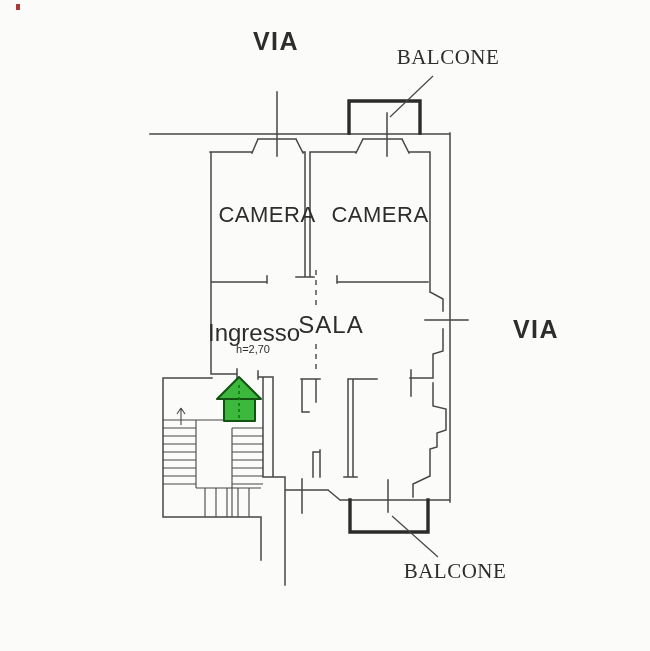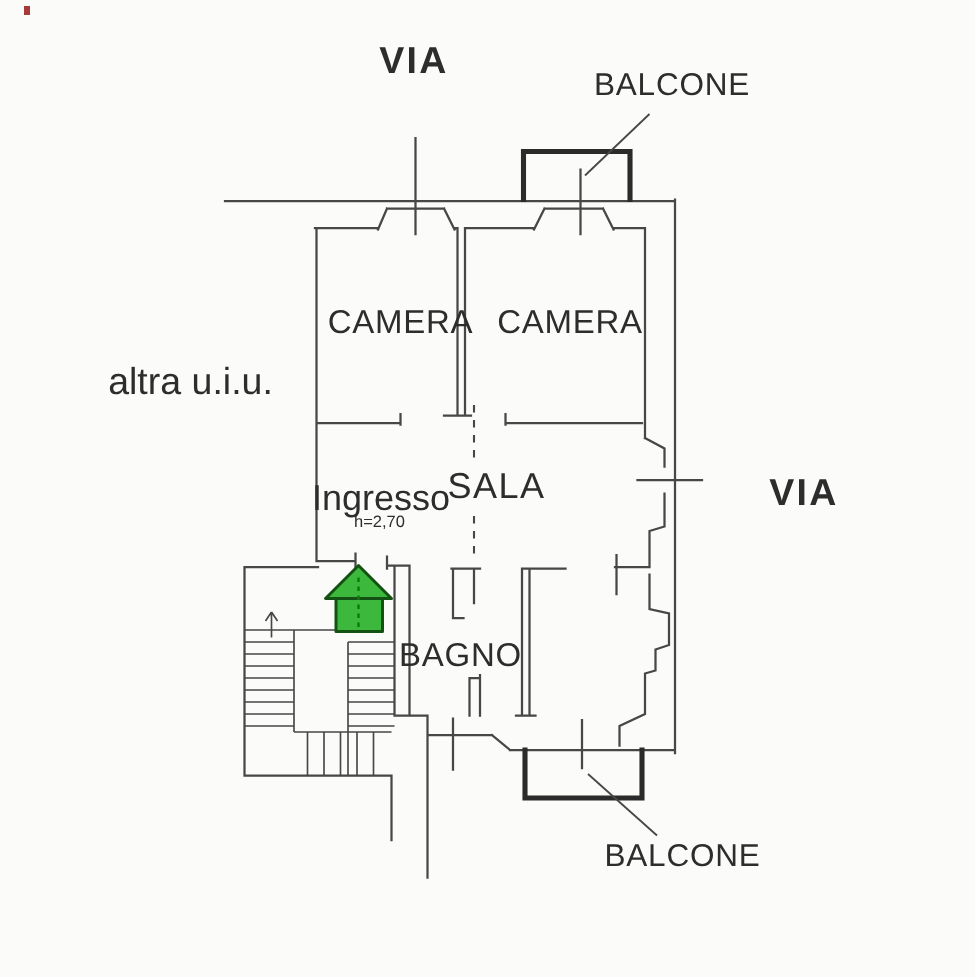--- a/index.html
+++ b/index.html
@@ -17,21 +17,21 @@
   .leader{stroke:var(--ink,#444);stroke-width:1.2;fill:none;}
   .dashline{stroke:var(--ink,#444);stroke-width:1.4;fill:none;stroke-dasharray:5 5;}
   .marker-shape{fill:var(--marker,#3cb93c);stroke:var(--marker-dark,#145214);stroke-width:2;stroke-linejoin:round;}
   .marker-dash{stroke:var(--marker-dash,#0a7a0a);stroke-width:1.6;fill:none;stroke-dasharray:3 3;}
   .artifact{fill:var(--artifact,#b04040);}
   .lbl{
     position:absolute;transform:translate(-50%,-50%);
     white-space:nowrap;color:var(--text,#2d2d2d);line-height:1;
   }
   .t-via{font-size:25px;font-weight:600;letter-spacing:1.5px;}
-  .t-balcone{font-size:21px;letter-spacing:.5px;}
+  .t-balcone{font-size:21px;letter-spacing:.5px;font-family:Liberation Serif, serif;}
   .t-camera{font-size:22px;letter-spacing:.5px;padding-left:16px;}
   .t-altra{font-size:25px;}
   .t-sala{font-size:24px;letter-spacing:1px;}
   .t-ingresso{font-size:24px;}
   .t-h{font-size:11px;}
   .t-room{font-size:22px;letter-spacing:.5px;}
 </style>
 </head>
 <body>
 
@@ -130,21 +130,19 @@
       <polygon class="marker-shape" points="239,377 217,399 261,399"></polygon>
       <rect class="marker-shape" x="224" y="399" width="31" height="22"></rect>
       <path class="marker-dash" d="M239 385 V418"></path>
     </g>
   </svg>
 
   <div class="lbl t-via" style="left:276px;top:41px;">VIA</div>
   <div class="lbl t-balcone" style="left:448px;top:57px;">BALCONE</div>
   <div class="lbl t-camera" style="left:259px;top:215px;">CAMERA</div>
   <div class="lbl t-camera" style="left:372px;top:215px;">CAMERA</div>
-  <div class="lbl t-altra" style="left:127px;top:255px;">altra u.i.u.</div>
   <div class="lbl t-ingresso" style="left:254px;top:333px;">Ingresso</div>
   <div class="lbl t-h" style="left:253px;top:349px;">h=2,70</div>
   <div class="lbl t-sala" style="left:331px;top:325px;">SALA</div>
   <div class="lbl t-via" style="left:536px;top:329px;">VIA</div>
-  <div class="lbl t-room" style="left:307px;top:437px;">BAGNO</div>
   <div class="lbl t-balcone" style="left:455px;top:571px;">BALCONE</div>
 
 </div>
 
 </body></html>

